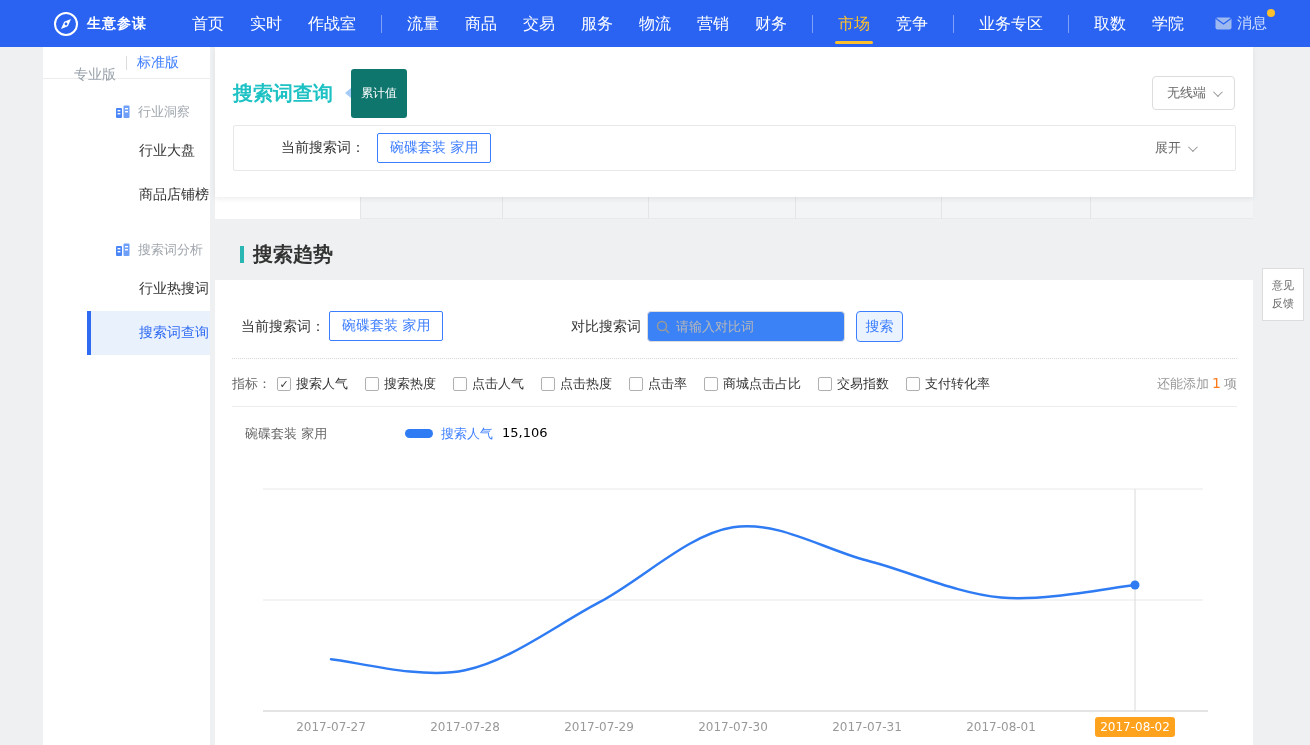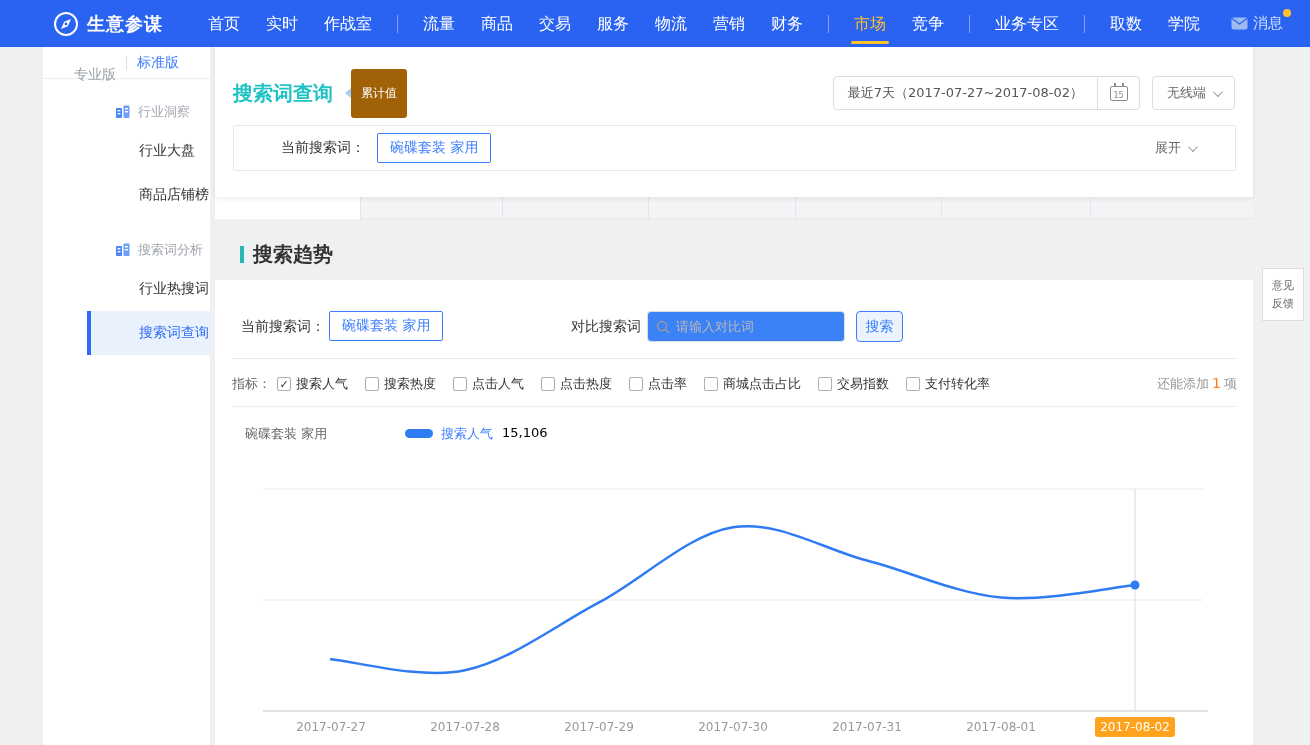--- a/index.html
+++ b/index.html
@@ -2,21 +2,21 @@
 <html><head>
 <meta charset="utf-8">
 <style>
   * { margin:0; padding:0; box-sizing:border-box; }
   html,body { width:1310px; height:745px; overflow:hidden; }
   body { background:#eef0f2; font-family:"DejaVu Sans","Liberation Sans",sans-serif; position:relative; color:#333; }
 
   
   .topnav { position:absolute; left:0; top:0; width:1310px; height:47px; background:#2a63f2; display:flex; align-items:center; z-index:50; }
   .brand { display:flex; align-items:center; margin-left:53px; }
-  .brand-name { color:#fff; font-size:18px; font-weight:bold; margin-left:8px; letter-spacing:1px; }
+  .brand-name { color:#fff; font-size:14px; font-weight:bold; margin-left:8px; letter-spacing:1px; }
   .nav-items { display:flex; align-items:center; margin-left:32px; height:100%; }
   .nav-item { color:#fff; font-size:16px; margin:0 13px; height:47px; line-height:47px; position:relative; cursor:pointer; white-space:nowrap; }
   .nav-item.active { color:#fcc02d; }
   .nav-item.active::after { content:""; position:absolute; left:-3px; right:-3px; bottom:3px; height:3px; background:#fcc02d; border-radius:2px; }
   .nav-sep { width:1px; height:18px; background:rgba(255,255,255,.4); margin:0 12px; }
   .nav-msg { display:flex; align-items:center; margin-left:14px; position:relative; cursor:pointer; }
   .nav-msg .msg-label { color:#cfe0ff; font-size:15px; margin-left:5px; }
   .msg-dot { position:absolute; right:-8px; top:-5px; width:8px; height:8px; border-radius:50%; background:#fcc02d; }
 
   
@@ -29,21 +29,21 @@
   .side-group { margin-top:16px;padding-left:44px; }
   .group-head { display:flex; align-items:center; padding:8px 0 8px 28px; color:#a0a6ad; font-size:13px; }
   .group-head .gicon { margin-right:8px; display:inline-flex; }
   .side-item { padding:13px 0 13px 52px; font-size:14px; color:#333; cursor:pointer; }
   .side-item.active { background:#e9f1fd; color:#2f6bf2; border-left:4px solid #2f6bf2; padding-left:48px; }
 
   
   .header-card { position:absolute; left:215px; top:47px; width:1038px; height:150px; background:#fff; box-shadow:0 2px 5px rgba(0,0,0,.07); z-index:5; }
   .title-row { position:absolute; left:18px; top:28px; right:18px; height:36px; display:flex; align-items:center; }
   .page-title { font-size:20px; font-weight:bold; color:#1fc2c4; }
-  .cum-badge { position:relative; margin-left:18px; background:#a16207; color:#fff; font-size:12px; padding:16px 10px; border-radius:3px; }
+  .cum-badge { position:relative; margin-left:18px; background:#0f766e; color:#fff; font-size:12px; padding:16px 10px; border-radius:3px; }
   .cum-badge::before { content:""; position:absolute; left:-6px; top:50%; margin-top:-5px; border-top:5px solid transparent; border-bottom:5px solid transparent; border-right:6px solid #a6cbf7; }
   .title-right { margin-left:auto; display:flex; align-items:center; }
   .date-group { display:flex; align-items:stretch; border:1px solid #ddd; border-radius:4px; background:#fff; height:34px; cursor:pointer; }
   .date-text { padding:0 14px; font-size:13px; color:#555; display:flex; align-items:center; }
   .date-cal { width:42px; border-left:1px solid #ddd; display:flex; align-items:center; justify-content:center; }
   .cal-icon { position:relative; width:18px; height:15px; border:1px solid #8a8a8a; border-radius:2px; font-size:8px; color:#8a8a8a; display:flex; align-items:flex-end; justify-content:center; }
   .cal-icon::before, .cal-icon::after { content:""; position:absolute; top:-4px; width:2px; height:4px; background:#8a8a8a; }
   .cal-icon::before { left:3px; } .cal-icon::after { right:3px; }
   .terminal-btn { margin-left:12px; height:34px; border:1px solid #ddd; border-radius:4px; background:#fff; display:flex; align-items:center; padding:0 14px; font-size:13px; color:#666; cursor:pointer; }
   .chev { display:inline-block; width:7px; height:7px; border-right:1.5px solid #999; border-bottom:1.5px solid #999; transform:rotate(45deg) translateY(-2px); margin-left:7px; }
@@ -181,28 +181,20 @@
         <div class="side-item active">搜索词查询</div>
       </div>
     </div>
 </div>
 
 <div class="header-card">
   <div class="title-row">
     <span class="page-title">搜索词查询</span>
     <span class="cum-badge">累计值</span>
     <div class="title-right">
-      <div class="date-group">
-        <span class="date-text">最近7天（2017-07-27~2017-08-02）</span>
-        <span class="date-cal">
-          <span class="cal-icon">
-              <span>15</span>
-            </span>
-        </span>
-      </div>
       <div class="terminal-btn">
         <span>无线端</span>
         <span class="chev"></span>
       </div>
     </div>
   </div>
   <div class="current-box">
     <span class="cur-label">当前搜索词：</span>
     <span class="word-chip">碗碟套装 家用</span>
     <span class="expand-link">

